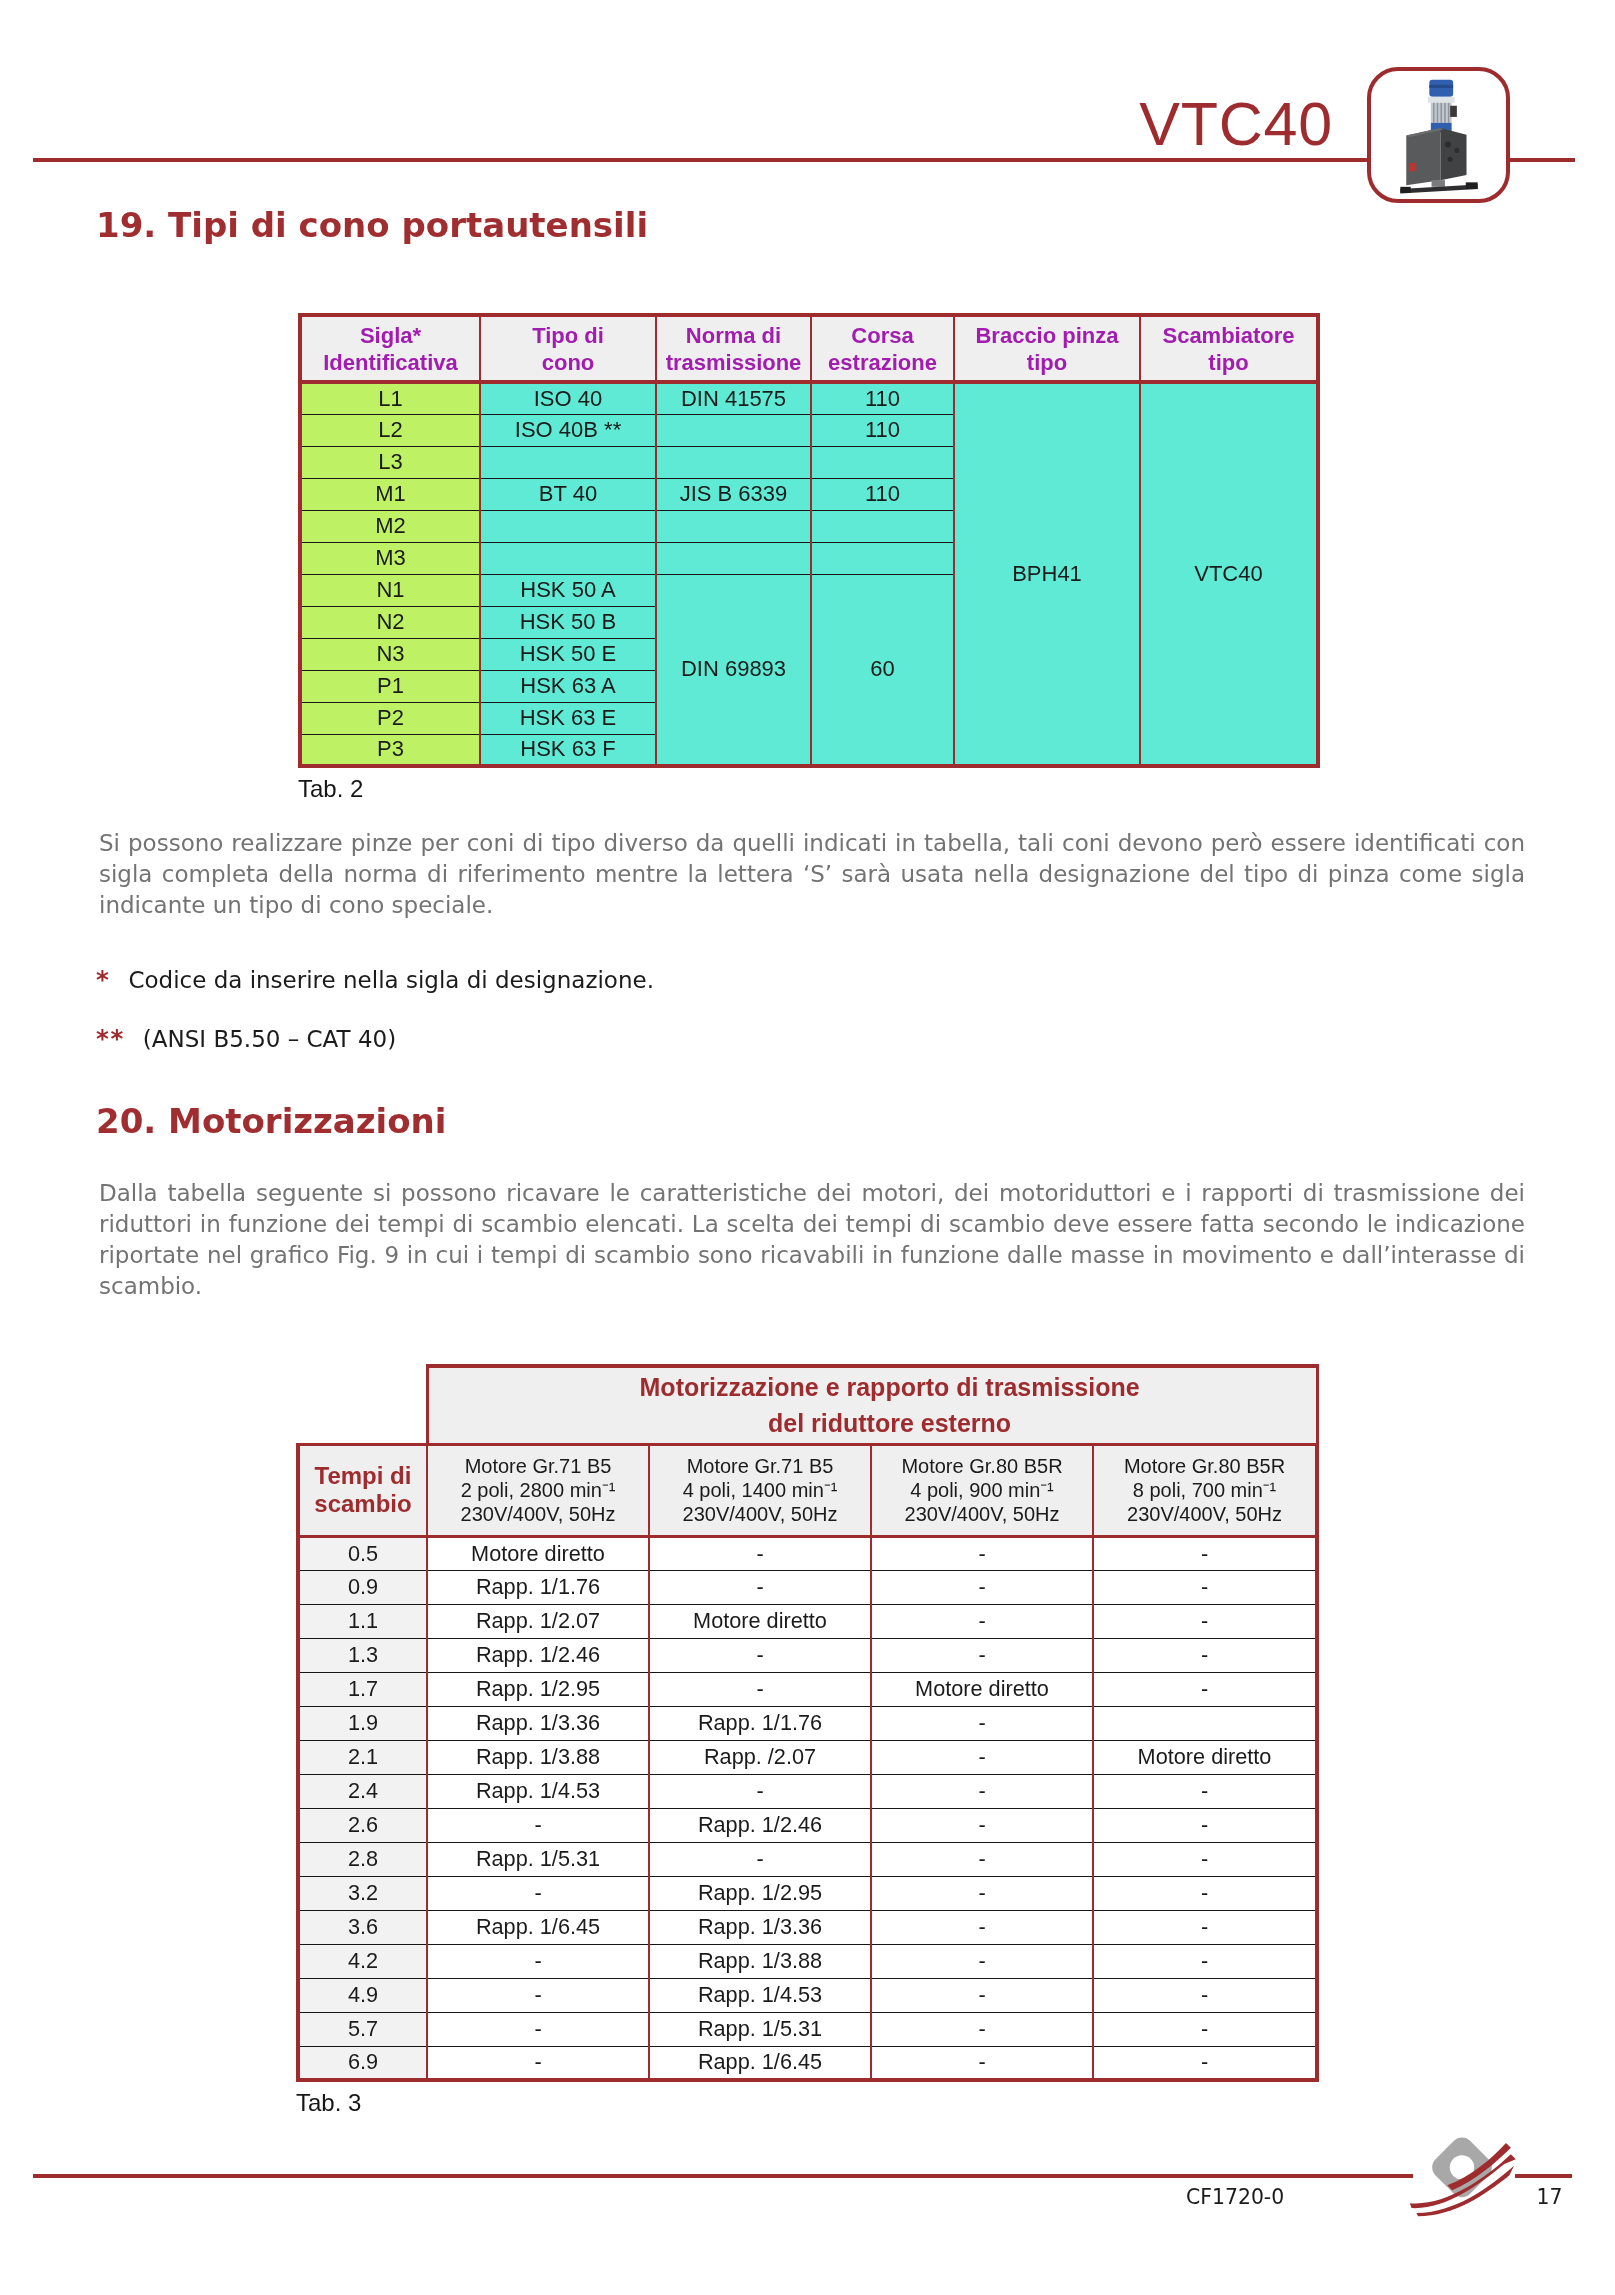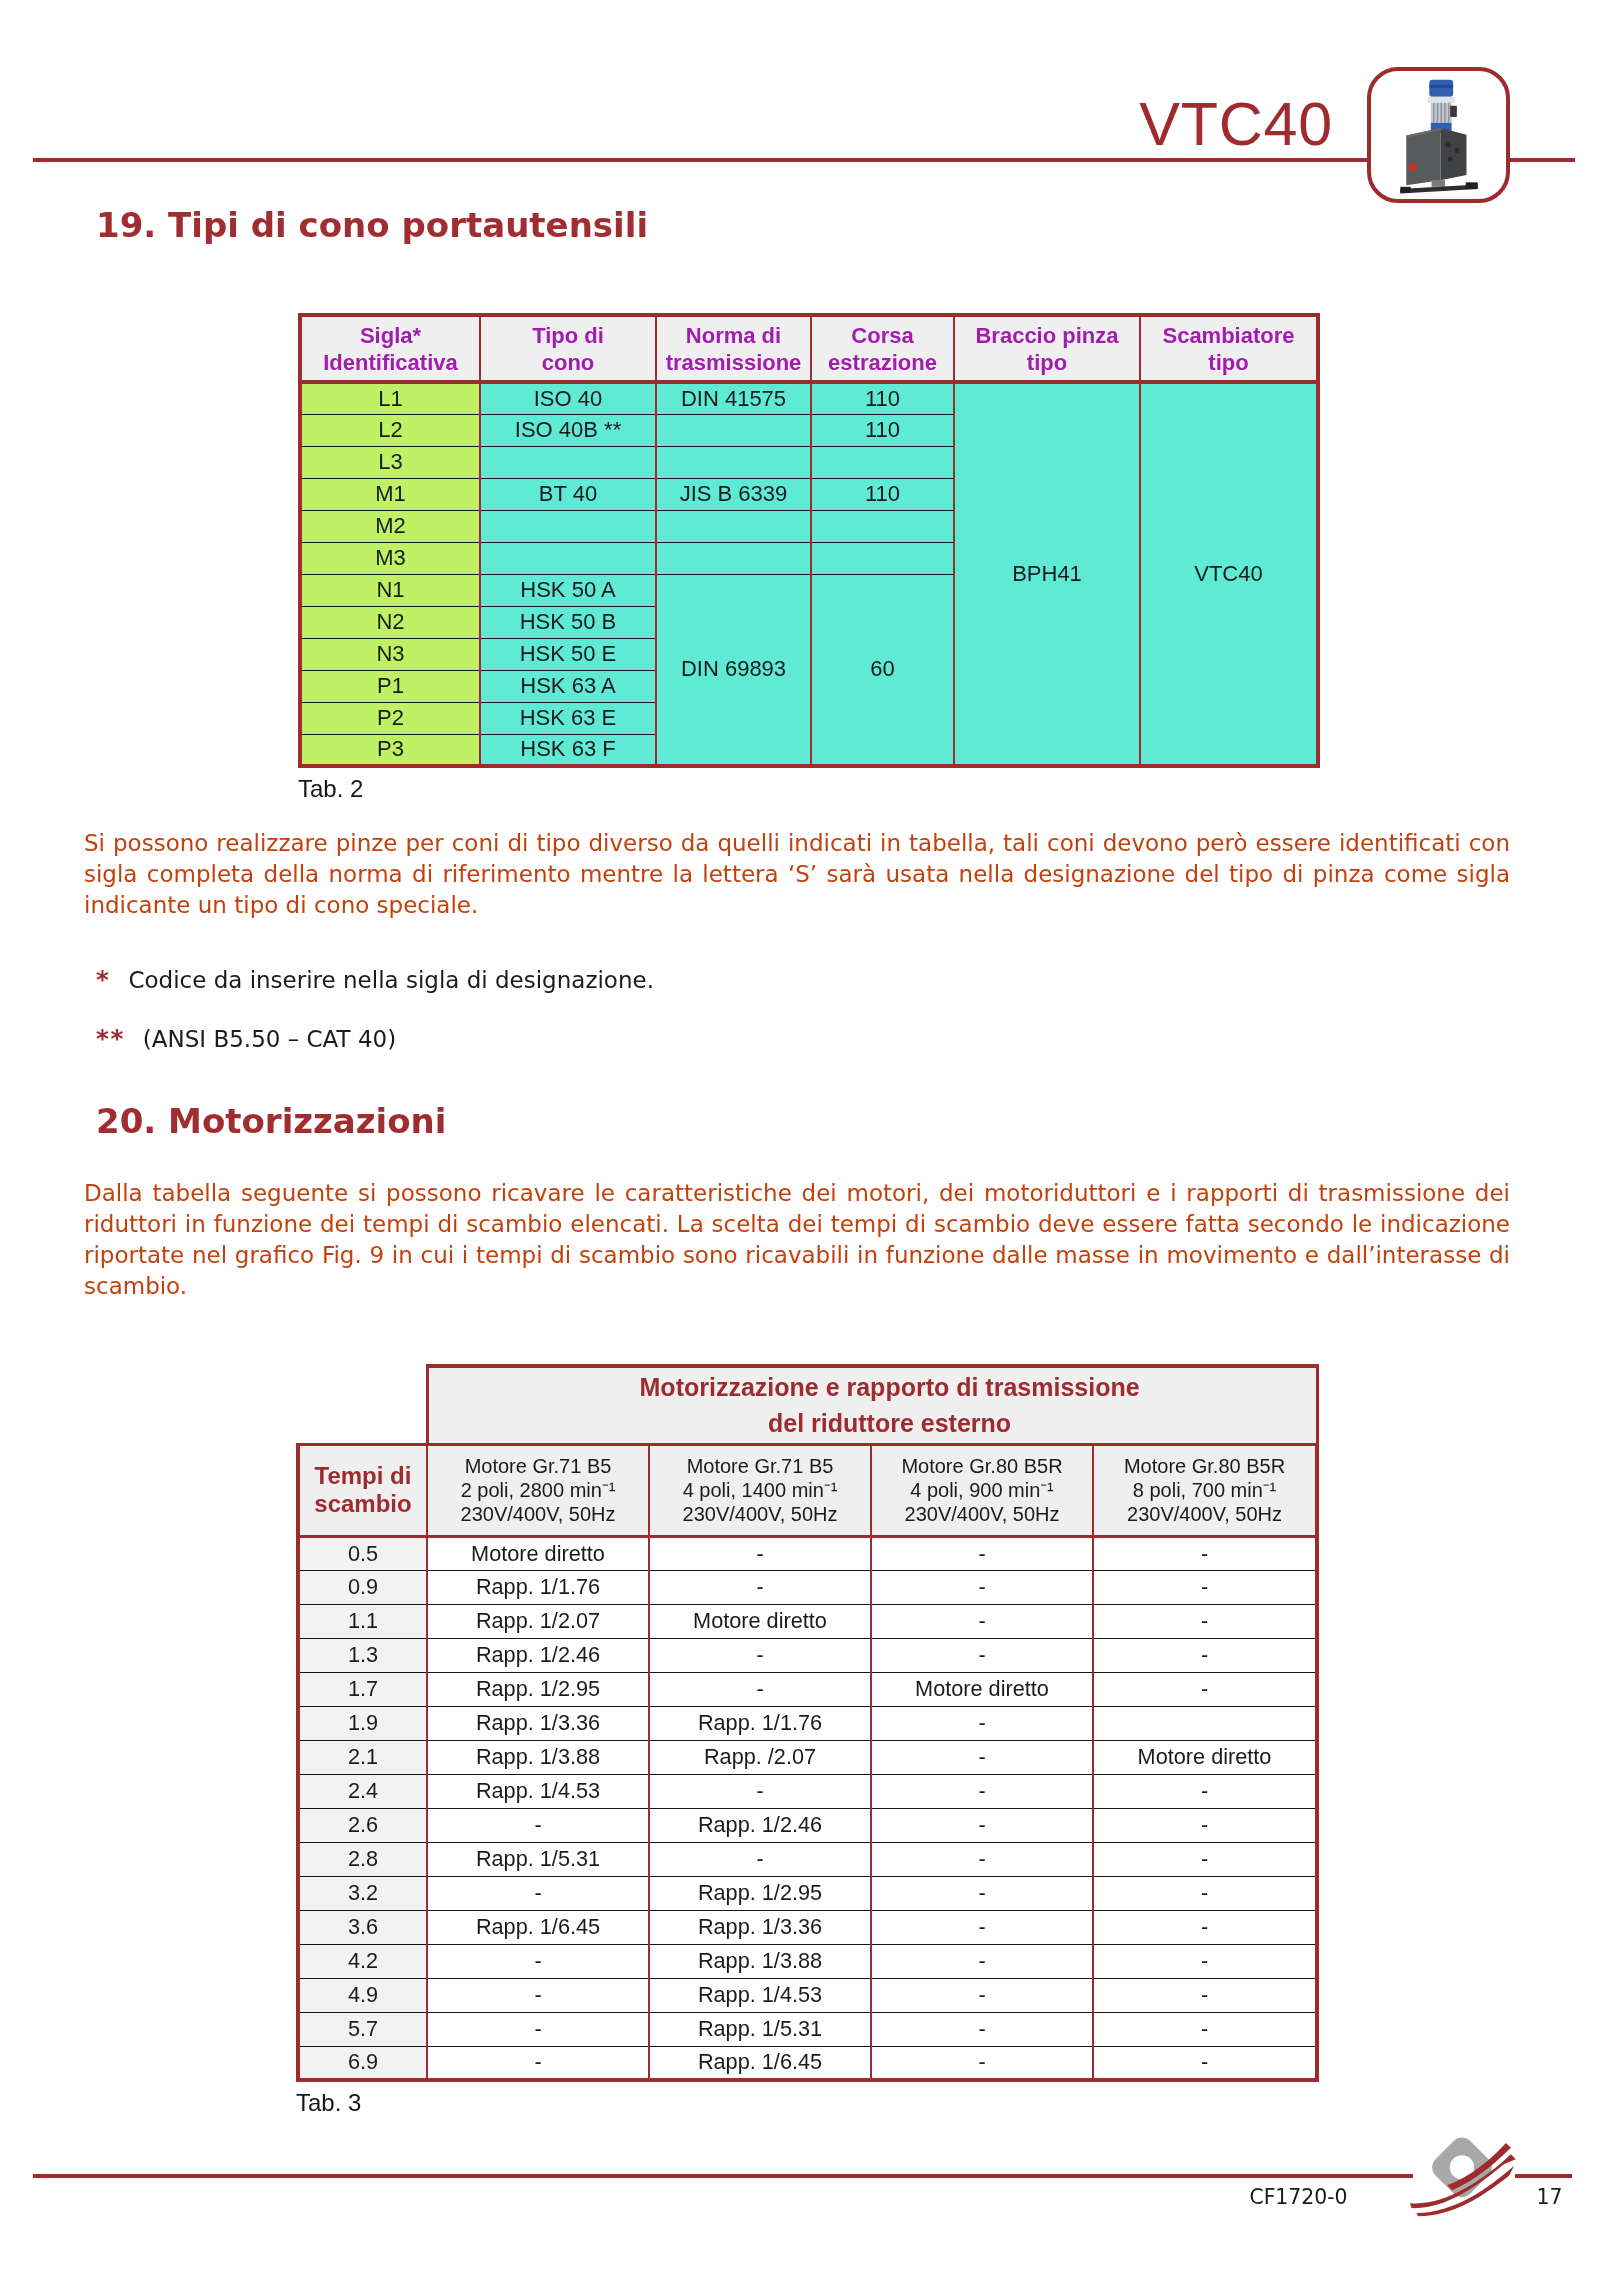--- a/index.html
+++ b/index.html
@@ -24,22 +24,22 @@
   }
   
   .hsec{
     position:absolute;left:96px;color:#a02e31;font-weight:bold;
     font-size:34px;line-height:39px;letter-spacing:0px;
   }
   #h19{top:206px;}
   #h20{top:1102px;}
   
   .para{
-    position:absolute;left:84px;width:1426px;font-size:23px;line-height:31px;
-    text-align:justify;color:#c2410c;
+    position:absolute;left:99px;width:1426px;font-size:23px;line-height:31px;
+    text-align:justify;color:#737373;
   }
   #para1{top:828px;}
   #para2{top:1178px;}
   .note{position:absolute;left:96px;display:flex;align-items:baseline;gap:18px;}
   .note .marker{color:#9e2b2e;font-weight:bold;font-size:24.5px;letter-spacing:1.6px;}
   .note .ntext{font-size:23px;color:#1b1b1b;}
   #note1{top:965px;}
   #note2{top:1024px;}
   
   table.dt{border-collapse:collapse;table-layout:fixed;background:transparent;}
@@ -95,21 +95,21 @@
     white-space:pre;
   }
   .t2 td.c0{background:#f2f2f2;border-left-width:4.1px;}
   .t2 td.outr{border-right-width:4.1px;}
   .t2 tr.last td{border-bottom:4.1px solid #9e2b2e;}
   
   .tabcap{margin-top:6.5px;font-family:"Liberation Sans",sans-serif;font-size:24px;color:#161616;}
   
   #rule-bot-left{left:33px;top:2174px;width:1380px;}
   #rule-bot-right{left:1515px;top:2174px;width:57px;}
-  #doc-code{position:absolute;left:1186px;top:2185px;width:225px;text-align:center;font-size:20.4px;color:#1b1b1b;}
+  #doc-code{position:absolute;left:1186px;top:2185px;width:225px;text-align:left;font-size:20.4px;color:#1b1b1b;}
   #page-num{position:absolute;left:1521px;top:2185px;width:57px;text-align:center;font-size:20.4px;color:#1b1b1b;}
   #footer-logo{position:absolute;left:1405px;top:2133px;width:114px;height:85px;}
 </style>
 </head>
 <body>
 
 <div class="page">
 
   <div id="rule-top-left" class="rule"></div>
   <div id="rule-top-right" class="rule"></div>

